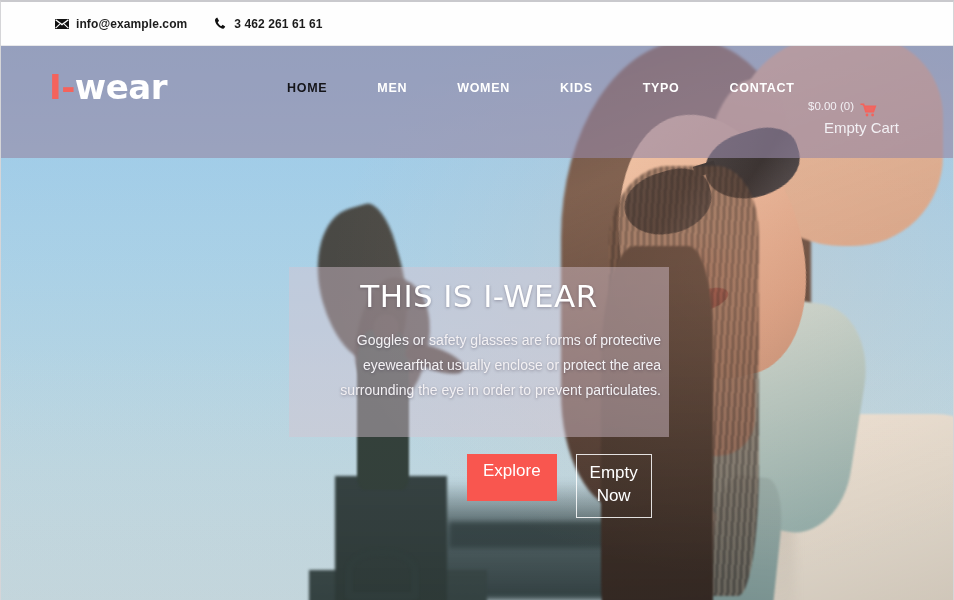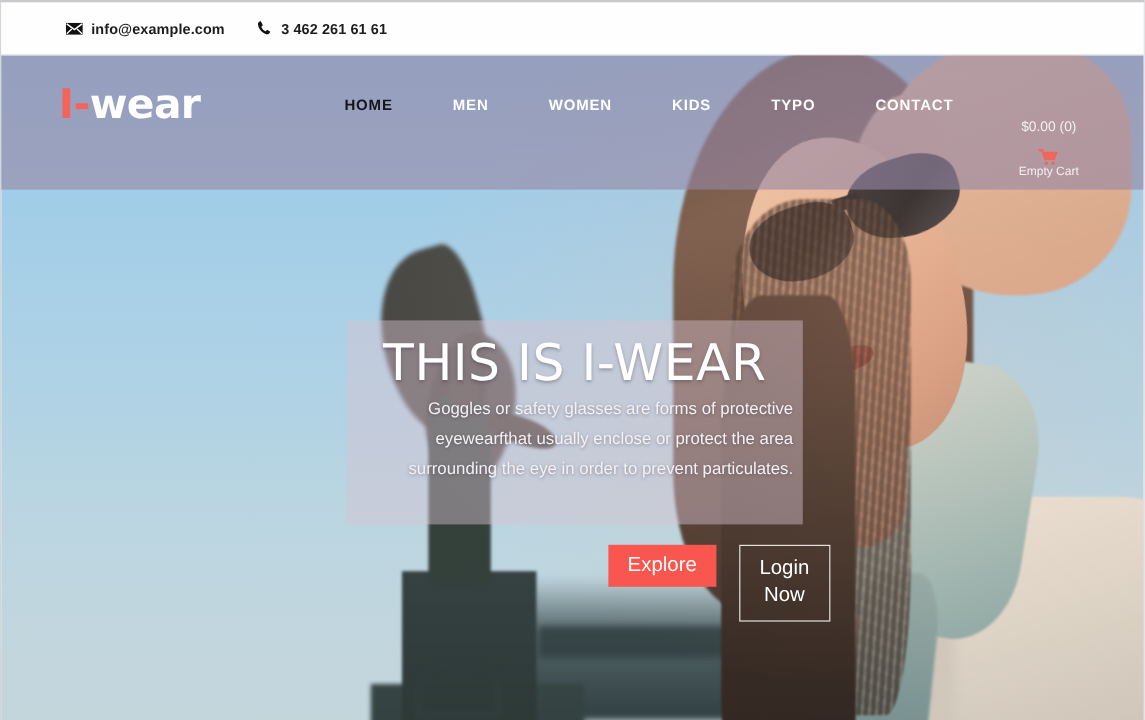--- a/index.html
+++ b/index.html
@@ -299,37 +299,37 @@
   }
   .nav a:last-child { margin-right:0;text-align:right; }
   .nav a.active { color:#15151a; }
 
   .cart {
     position:absolute; right:54px; top:52px;
     text-align:left;
     line-height:1.55;
     cursor:pointer;
   }
-  .cart-row1 { display:flex; align-items:center; gap:6px;flex-direction:column; }
+  .cart-row1 { display:flex; align-items:center; gap:6px; }
   .cart-total { font-size:11.5px; color:#f2f0f4; }
   .cart-ico { width:17px; height:14px; display:inline-block; }
-  .cart-empty { font-size:10px; color:#f2f0f4; }
+  .cart-empty { font-size:15px; color:#f2f0f4;margin-left:16px; }
 
   
   .hero-box {
     position:absolute;
     left:288px; top:221px; width:380px; height:170px;
     background:rgba(214,196,208,0.45);
     z-index:25;
   }
   .hero-title {
     position:absolute; left:288px; top:232px; width:380px;
     text-align:center;
     font-family:"DejaVu Sans", sans-serif;
-    font-size:42px; font-weight:normal;
+    font-size:31px; font-weight:normal;
     letter-spacing:.4px;
     color:#ffffff;
     text-shadow:0 1px 3px rgba(50,40,60,.35);
     z-index:26;
   }
   .hero-sub {
     position:absolute; left:316px; top:282px; width:344px;
     text-align:right;
     font-size:14px; line-height:25px;
     color:#f3f1f4;
@@ -338,27 +338,26 @@
   }
   .hero-actions {
     position:absolute; left:466px; top:408px;
     display:flex; align-items:flex-start; gap:19px;
     z-index:26;
   }
   .btn-explore {
     background:#f9564f;
     color:#ffffff;
     font-size:17px;
-    padding:7px 16px 8px;
+    padding:7px 16px 20px;
     border:none;
     cursor:pointer;
     font-family:"Liberation Sans", sans-serif;
     white-space:nowrap;
     line-height:1.2;
-    margin-left:40px;
   }
   .btn-shop {
     width:76px;
     background:transparent;
     color:#ffffff;
     font-size:17px;
     border:1px solid rgba(255,255,255,.85);
     padding:7px 10px 9px;
     cursor:pointer;
     text-align:center;
@@ -442,21 +441,21 @@
       <div class="grade"></div>
     </div>
 
     <div class="hero-box"></div>
 
     <div class="hero-title">THIS IS I-WEAR</div>
     <div class="hero-sub">Goggles or safety glasses are forms of protective eyewearfthat usually enclose or protect the area surrounding the eye in order to prevent particulates.</div>
 
     <div class="hero-actions">
       <button class="btn-explore">Explore</button>
-      <button class="btn-shop">Login Now</button>
+      <button class="btn-shop">Empty Now</button>
     </div>
 
     <div class="header">
       <div class="header-inner">
 
         <div class="logo">
           <span class="i">I-</span><span class="w">wear</span>
         </div>
 
         <nav class="nav">

